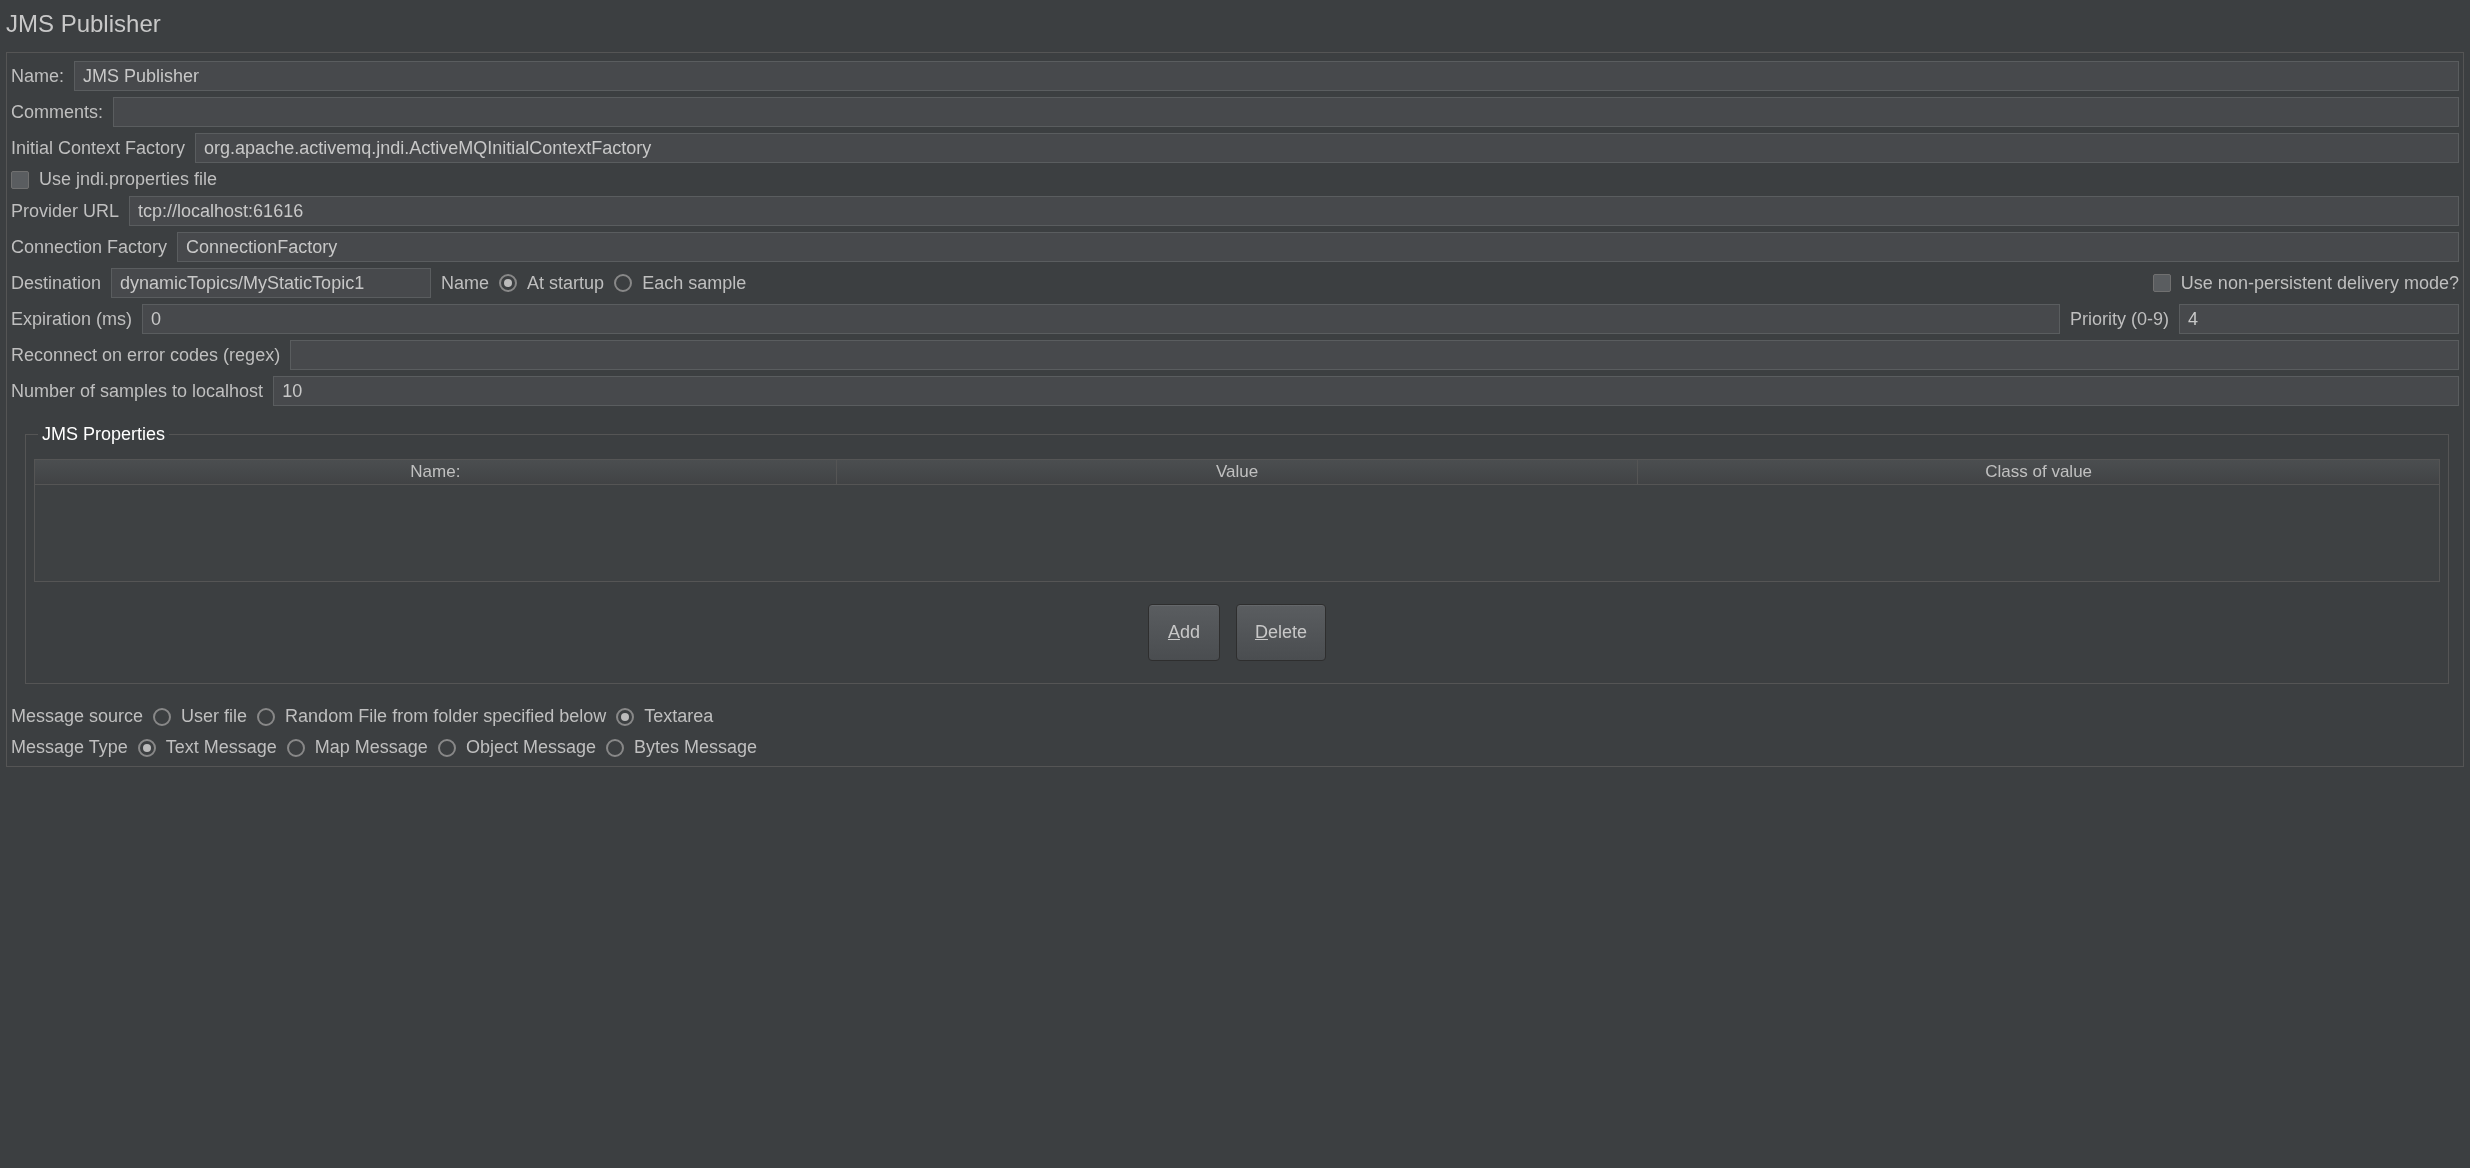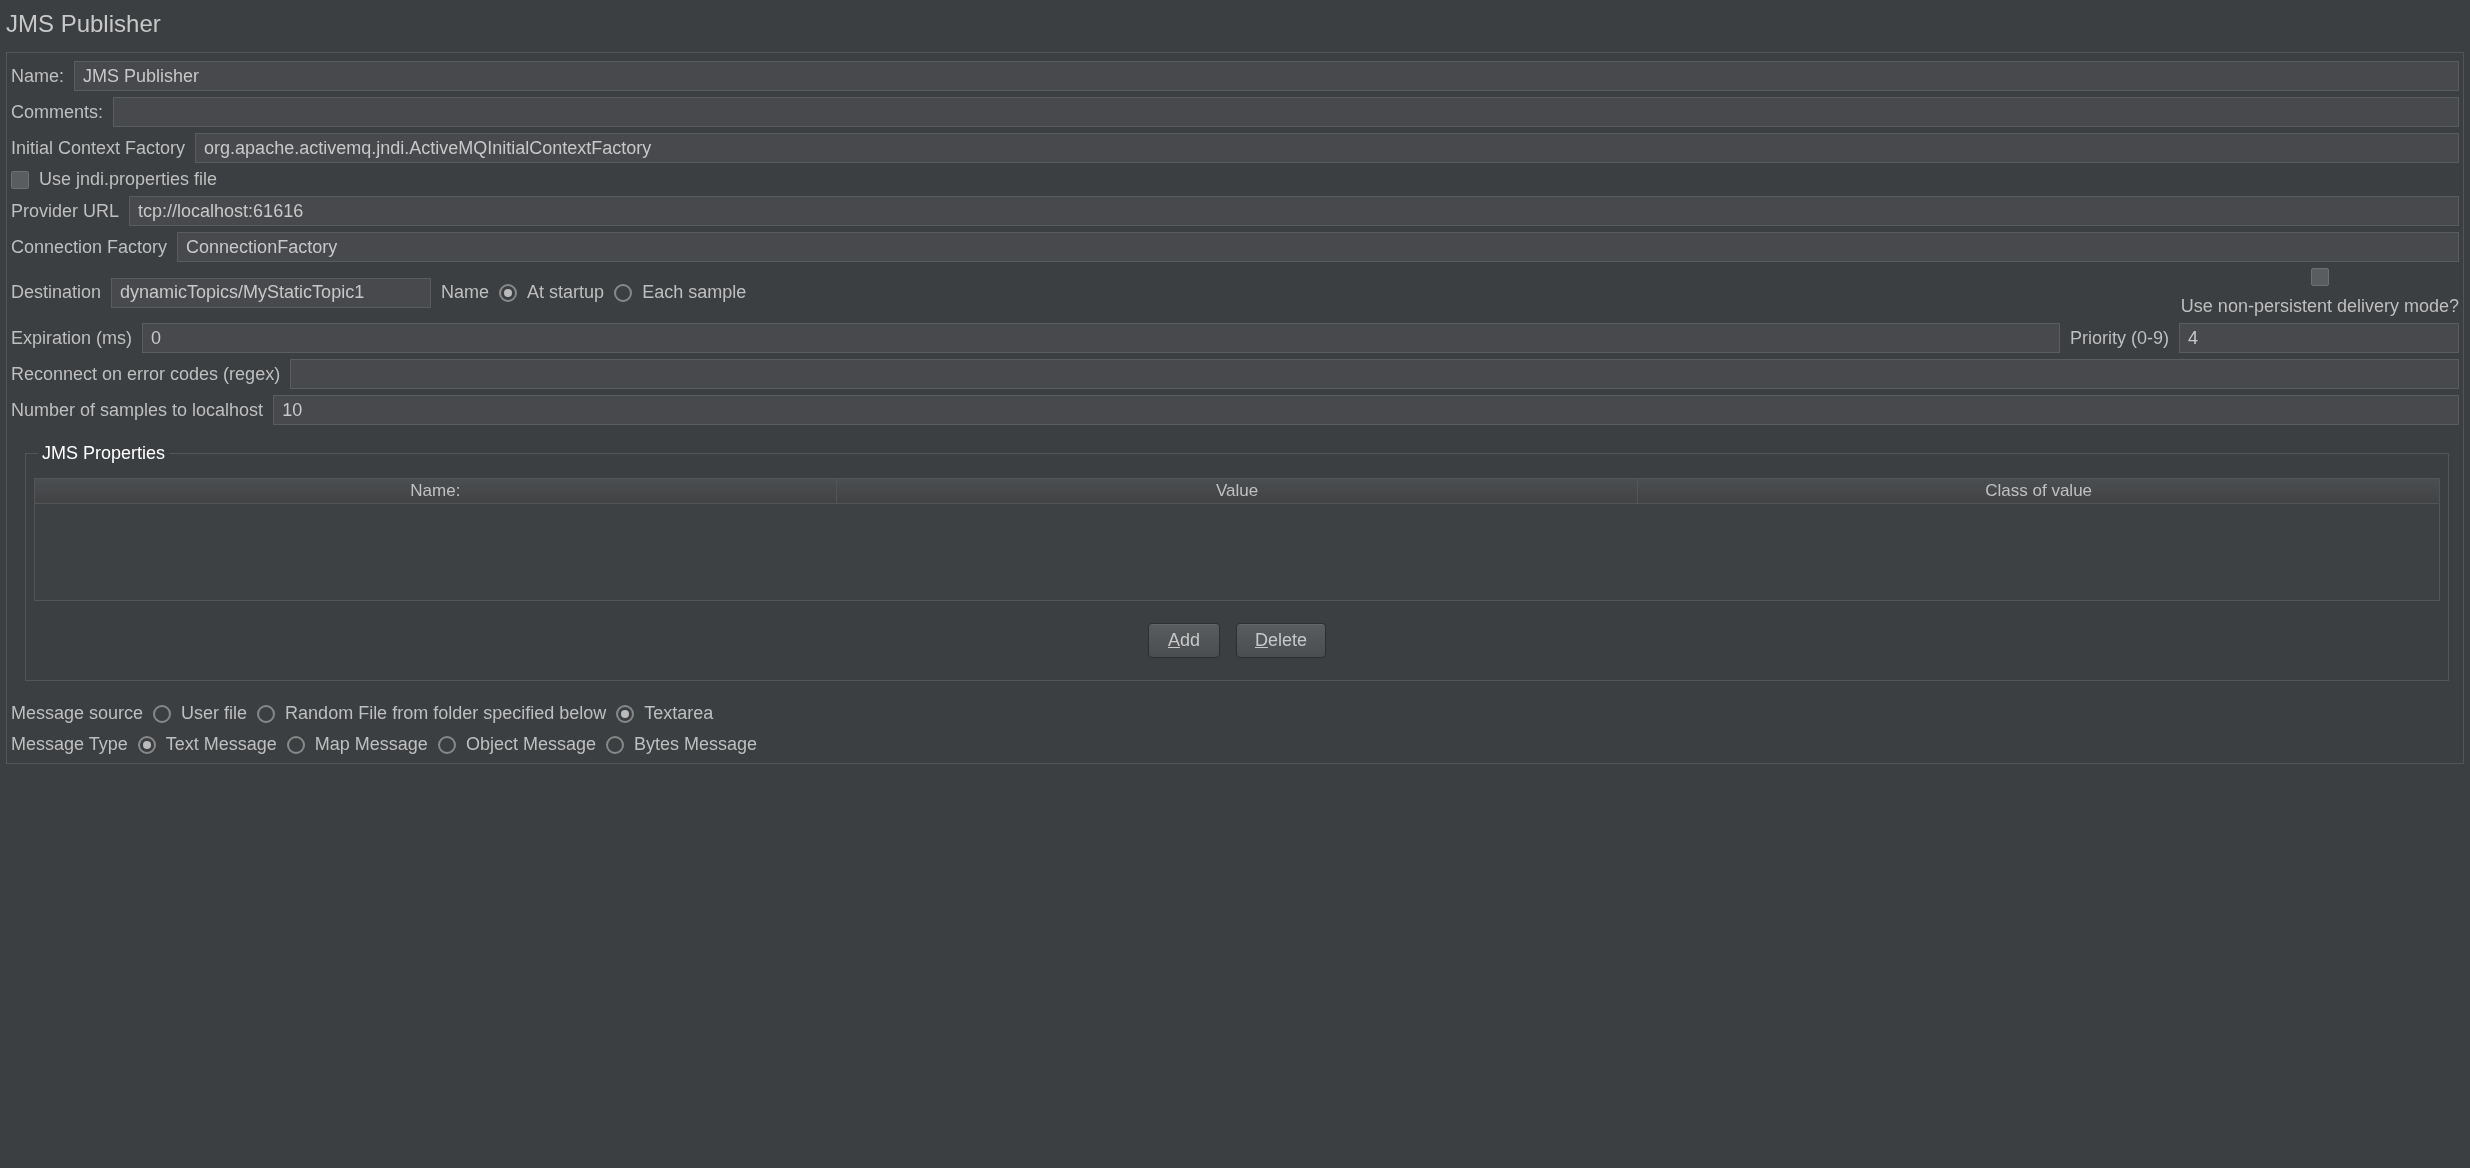--- a/index.html
+++ b/index.html
@@ -62,21 +62,21 @@
     background: #3c3f41;
   }
   .radio.checked::after {
     content: "";
     position: absolute;
     top: 3px; left: 3px;
     width: 8px; height: 8px;
     background: #bbb;
     border-radius: 50%;
   }
-  .group-flex { display: flex; align-items: center; gap: 10px; flex-direction: column; }
+  .group-flex { display: flex; align-items: center; gap: 10px; }
   fieldset.jms-props {
     border: 1px solid #555;
     margin: 18px 10px 8px 14px;
     padding: 14px 8px 22px 8px;
     position: relative;
   }
   fieldset.jms-props legend {
     color: #ffffff;
     padding: 0 4px;
     font-size: 18px;
@@ -109,21 +109,21 @@
     justify-content: center;
     gap: 16px;
     margin-top: 22px;
   }
   button.btn {
     background: linear-gradient(#5a5d60, #4a4d50);
     border: 1px solid #2e2e2e;
     border-radius: 4px;
     color: #c8c8c8;
     font-size: 18px;
-    padding: 6px 18px;
+    padding: 17px 18px;
     min-width: 72px;
     cursor: pointer;
     box-shadow: inset 0 1px 0 rgba(255,255,255,0.07);
   }
   button.btn .ul { text-decoration: underline; }
   .spacer-right { margin-left: auto; }
 </style>
 </head>
 <body>
 

